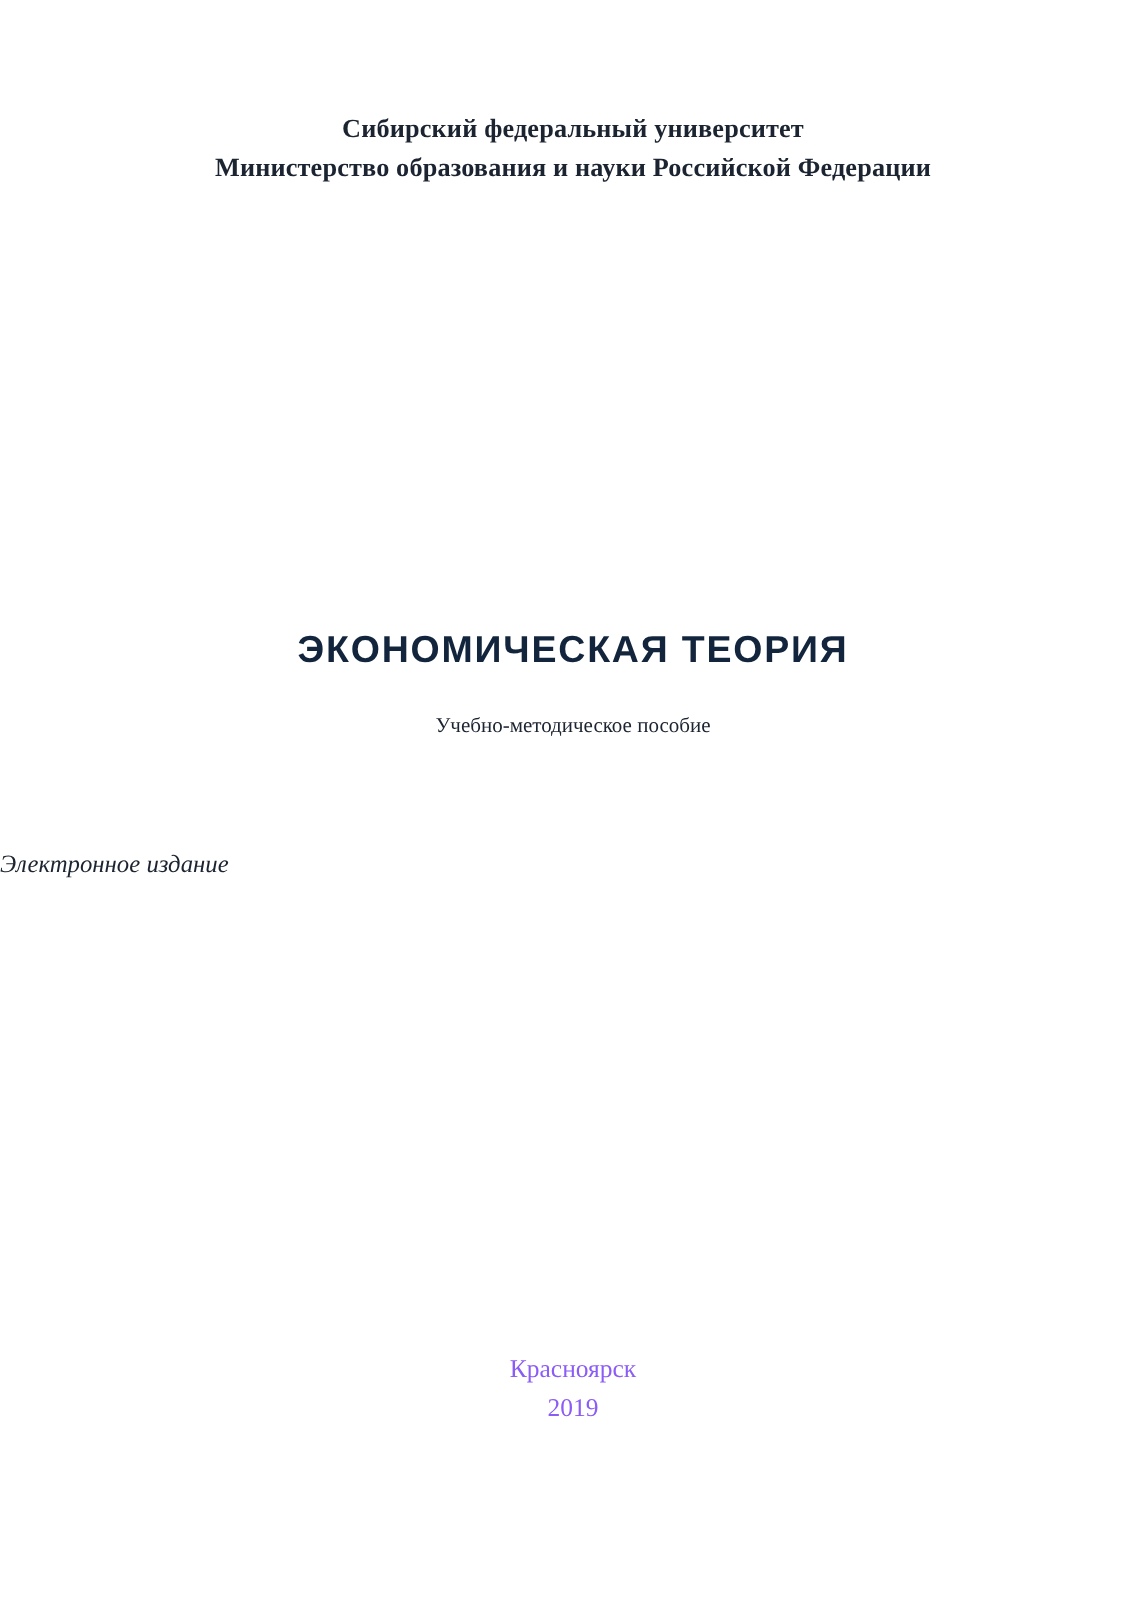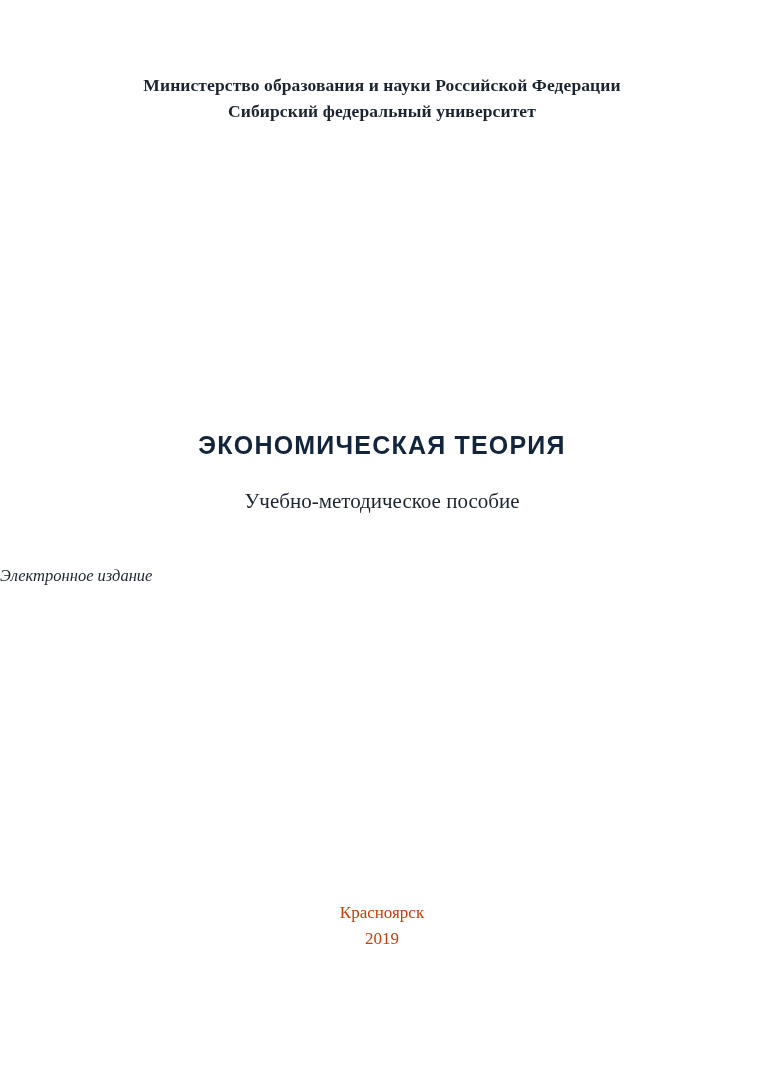--- a/index.html
+++ b/index.html
@@ -41,26 +41,26 @@
     left: 0;
     width: 100%;
     text-align: center;
   }
   .doc-title {
     font-family: "Liberation Sans", sans-serif;
     font-size: 25px;
     font-weight: bold;
     letter-spacing: 1.2px;
     color: #12253c;
-    margin: 12px;
+    margin: 0;
     line-height: 1.2;
   }
   .doc-subtitle {
     font-family: "Liberation Serif", serif;
-    font-size: 21px;
+    font-size: 14px;
     color: #1b2430;
     margin-top: 28px;
     line-height: 1.3;
   }
   .edition-note {
     position: absolute;
     top: 566px;
     left: 0;
     width: 100%;
     font-family: "Liberation Serif", serif;
@@ -73,32 +73,32 @@
   .imprint {
     position: absolute;
     top: 900px;
     left: 0;
     width: 100%;
     text-align: center;
   }
   .imprint-line {
     font-family: "Liberation Serif", serif;
     font-size: 17px;
-    color: #c2410c;
+    color: #8b5cf6;
     line-height: 1.5;
   }
 </style>
 </head>
 <body>
 
 <div class="page">
 
   <div class="publisher">
+    <div class="publisher-line">Сибирский федеральный университет</div>
     <div class="publisher-line">Министерство образования и науки Российской Федерации</div>
-    <div class="publisher-line">Сибирский федеральный университет</div>
   </div>
 
   <div class="title-block">
     <h1 class="doc-title">ЭКОНОМИЧЕСКАЯ ТЕОРИЯ</h1>
     <div class="doc-subtitle">Учебно-методическое пособие</div>
   </div>
 
   <div class="edition-note">Электронное издание</div>
 
   <div class="imprint">

